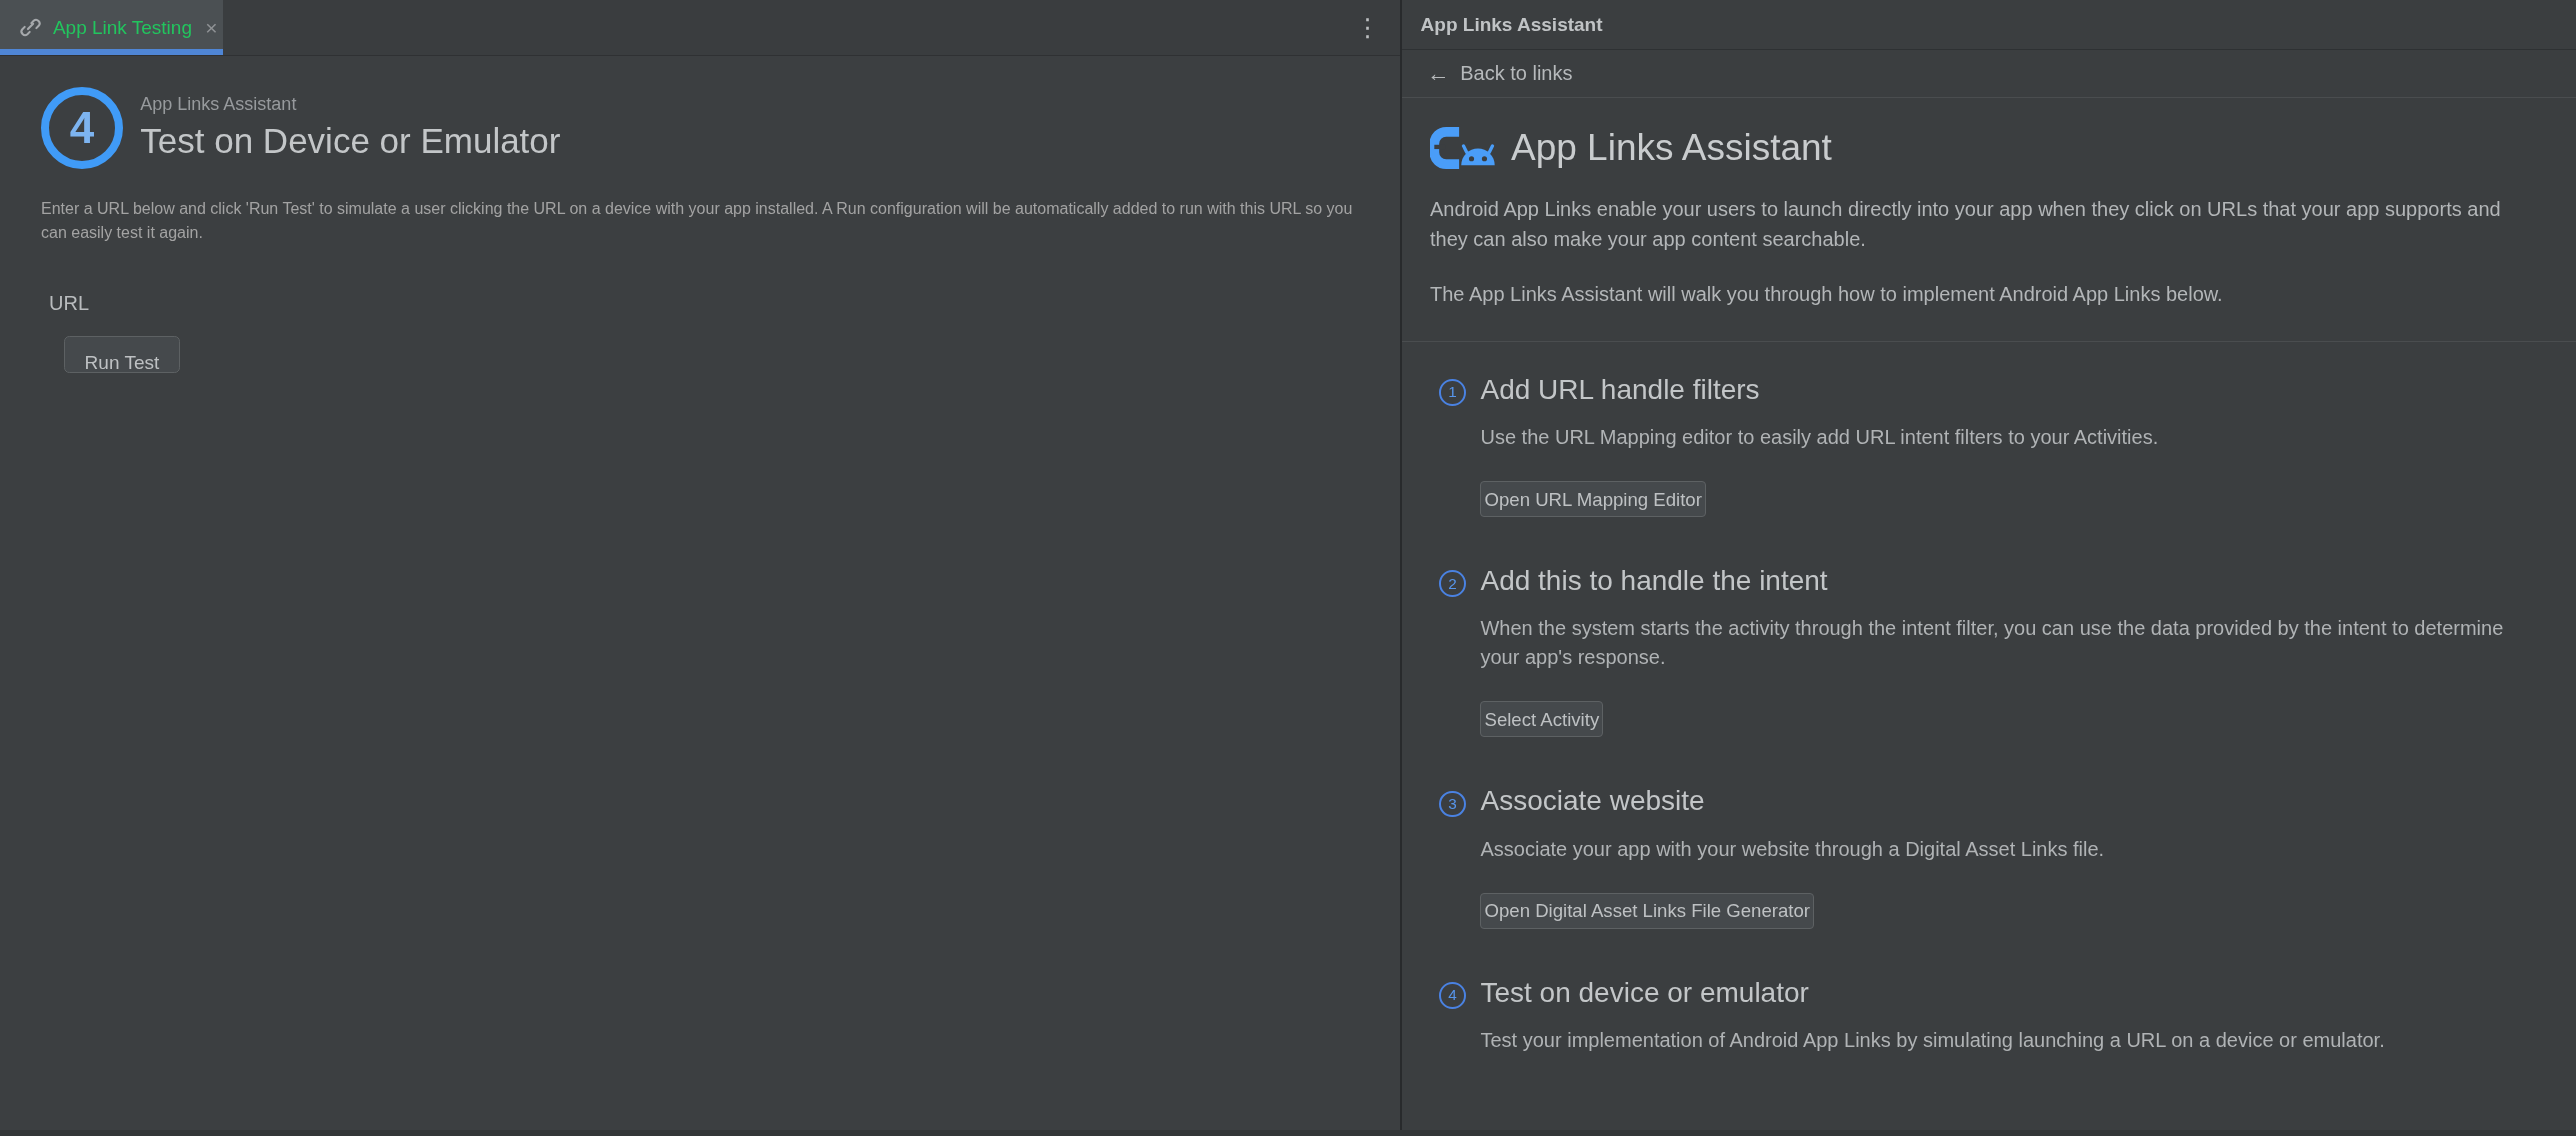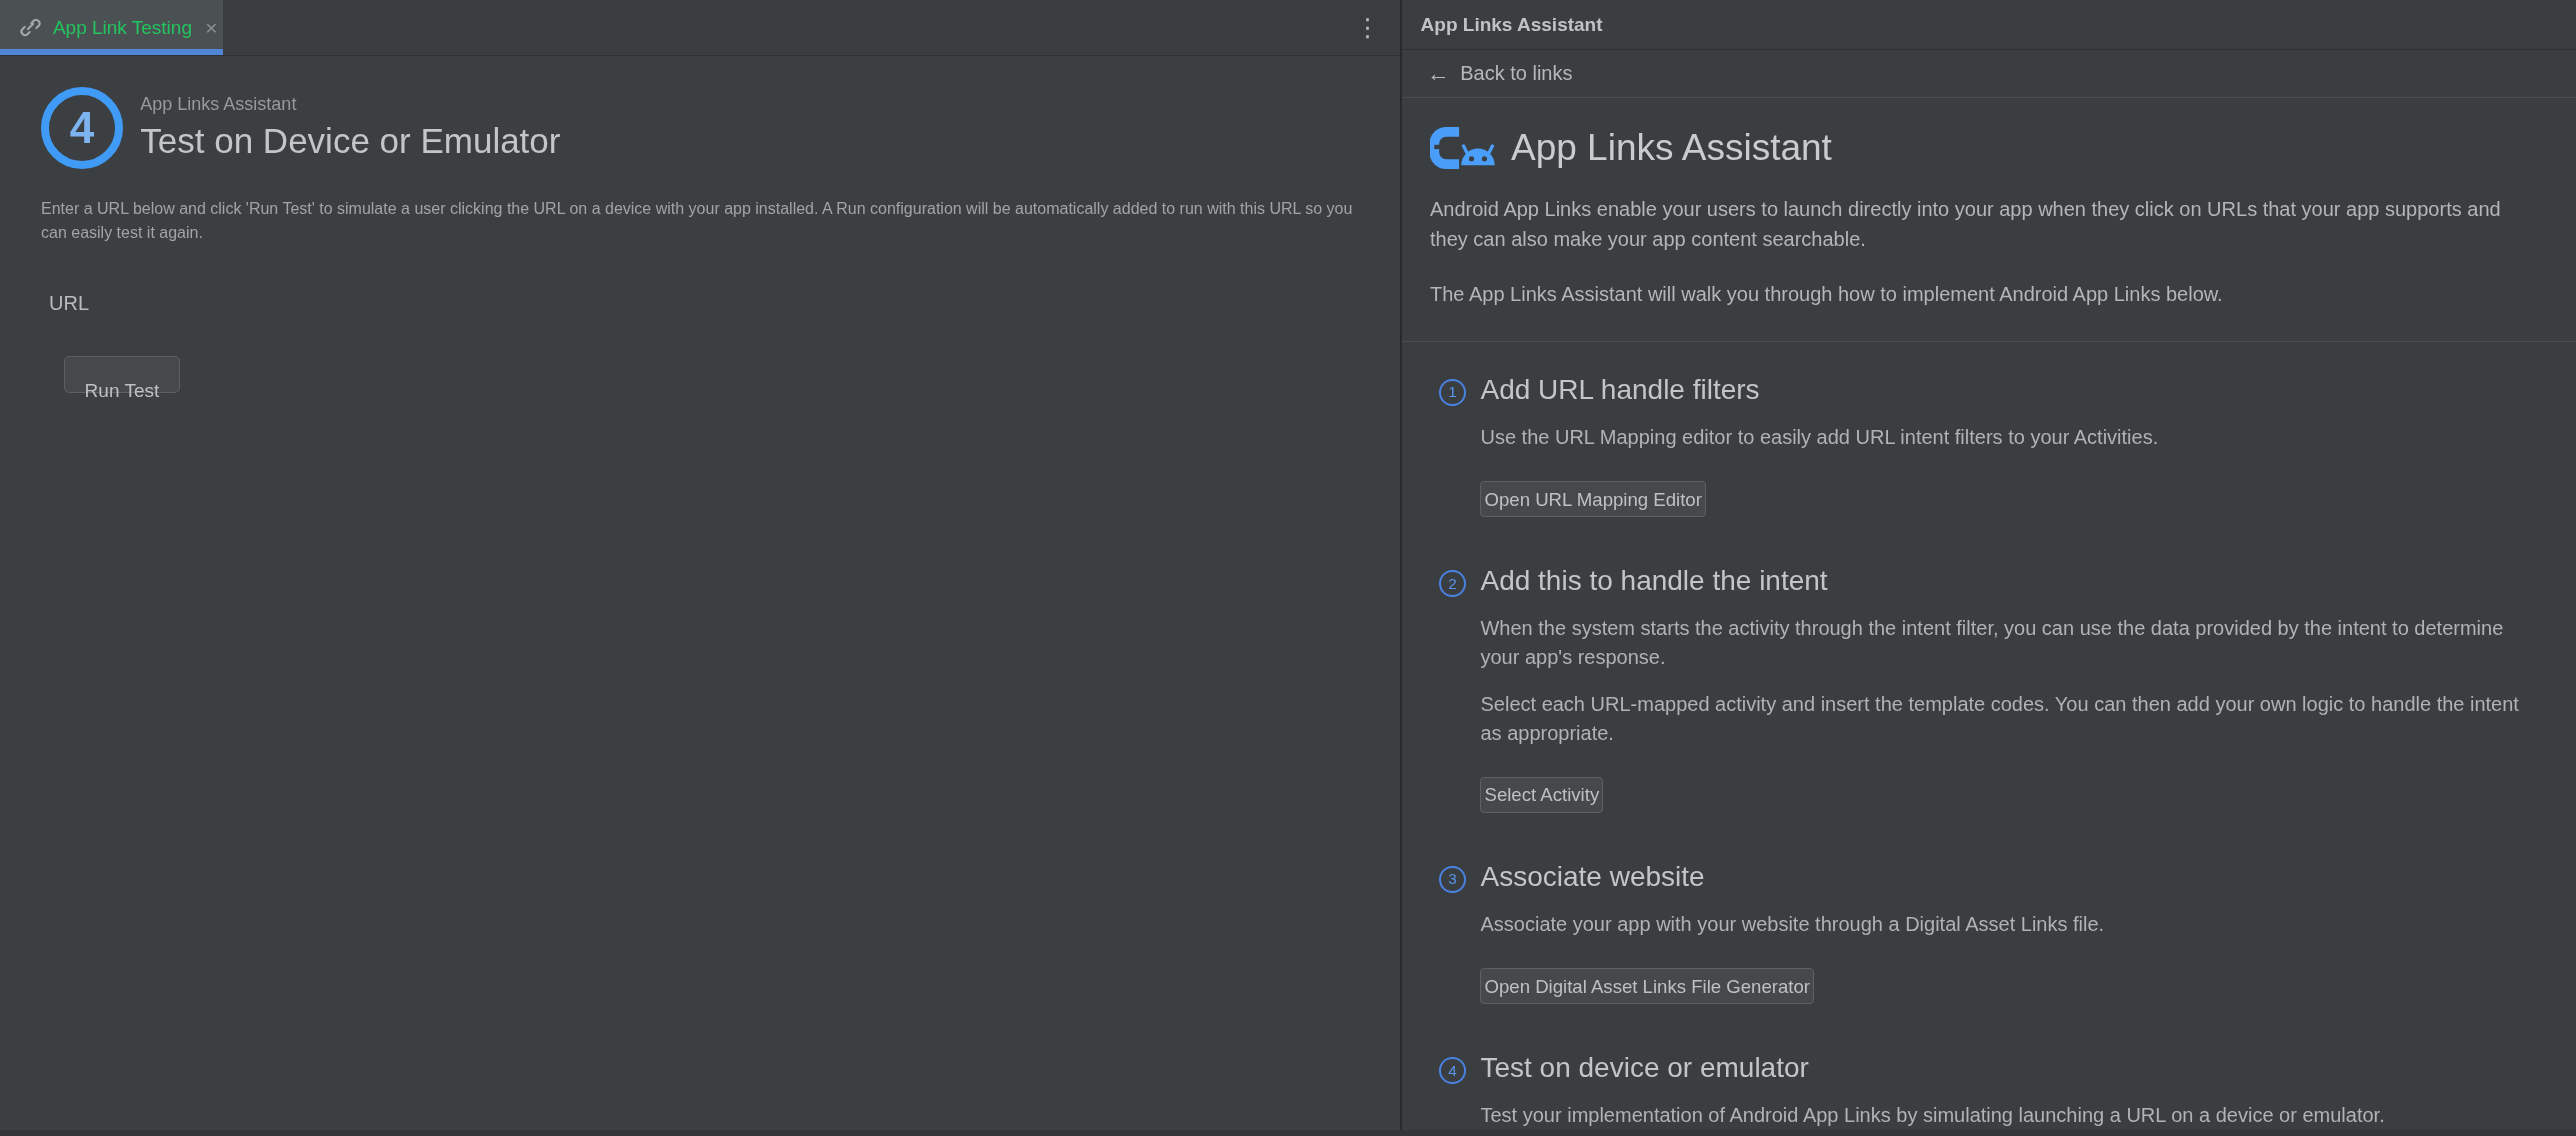--- a/index.html
+++ b/index.html
@@ -100,24 +100,23 @@
   .btn {
     display: inline-block;
     background: #45494c;
     border: 1.3px solid #5d6163;
     border-radius: 5.3px;
     color: #bec1c3;
     font-size: 19px;
     font-family: "Liberation Sans", sans-serif;
     height: 37px;
     line-height: 35px;
-    padding: 16px 20px;
+    padding: 8px 20px;
     white-space: nowrap;
     cursor: default;
-    margin-top: 20px;
   }
   .run-btn { margin-left: 22.6px; }
 
   
   .right-pane {
     flex: 1;
     height: 100%;
     display: flex;
     flex-direction: column;
     background: #3b3e40;
@@ -266,21 +265,20 @@
       <button class="btn step-btn">Open URL Mapping Editor</button>
     </div>
   </div>
 
   <div class="step">
     <div class="small-circle">2</div>
     <div class="step-main">
       <div class="step-title">Add this to handle the intent</div>
       <div>
               <p>When the system starts the activity through the intent filter, you can use the data provided by the intent to determine your app's response.</p>
-              <p>Select each URL-mapped activity and insert the template codes. You can then add your own logic to handle the intent as appropriate.</p>
             </div>
       <button class="btn step-btn">Select Activity</button>
     </div>
   </div>
 
   <div class="step">
     <div class="small-circle">3</div>
     <div class="step-main">
       <div class="step-title">Associate website</div>
       <div>

